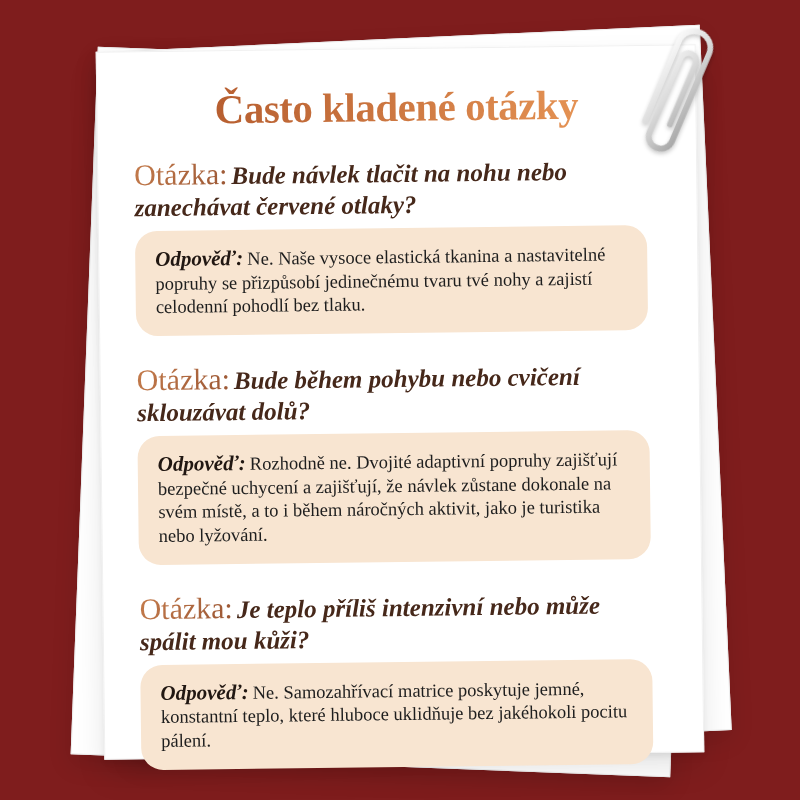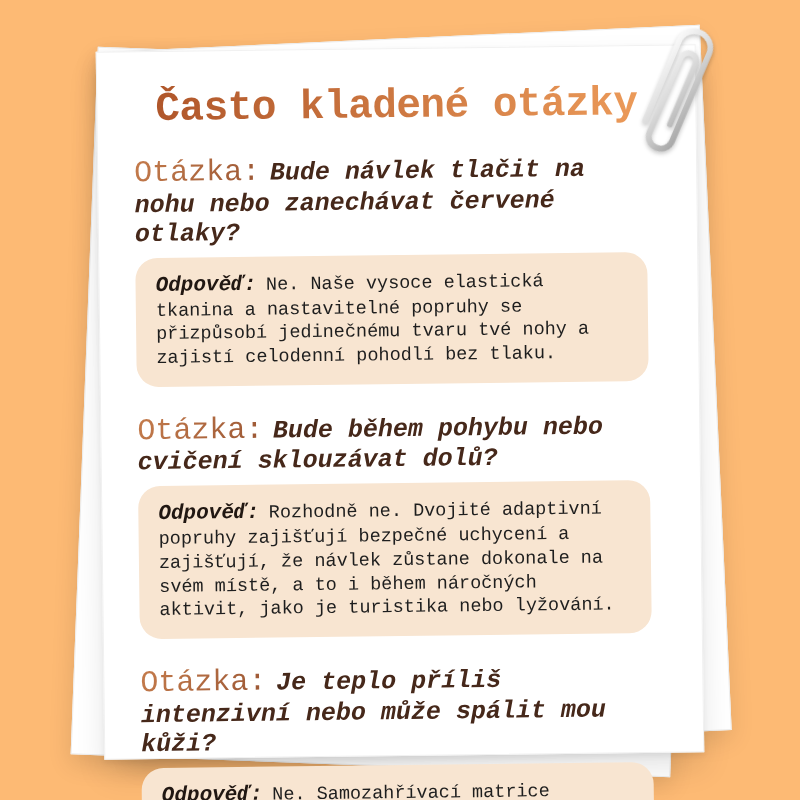--- a/index.html
+++ b/index.html
@@ -1,18 +1,18 @@
 <!DOCTYPE html>
 <html style="--title-grad-a: #ad5328; --title-grad-b: #ee9d5b; --qlabel-grad-a: #c57c4c; --qlabel-grad-b: #9a5634; --question-text: #46281a; --answer-bg: #f8e5d1; --answer-label: #211712; --answer-text: #1e1e1e; --paperclip-light: #f5f5f5; --paperclip-dark: #a8a8a8;"><head>
 <meta charset="utf-8">
 <style>
   html,body{margin:0;padding:0;background:#ffffff;}
   .stage{
-    position:relative;width:800px;height:800px;background:#fdba74;overflow:hidden;
-    font-family:Liberation Mono, monospace;
+    position:relative;width:800px;height:800px;background:#7f1d1d;overflow:hidden;
+    font-family:Liberation Serif, serif;
   }
   .sheet{position:absolute;background:#ffffff;border:1px solid #ededed;box-sizing:border-box;}
   .sheet-back-left{
     left:84px;top:58px;width:600px;height:708px;
     transform:rotate(2.2deg);
     box-shadow:0 10px 24px rgba(0,0,0,0.12);
   }
   .sheet-back-right{
     left:116px;top:38px;width:600px;height:706px;
     transform:rotate(-2.6deg);

